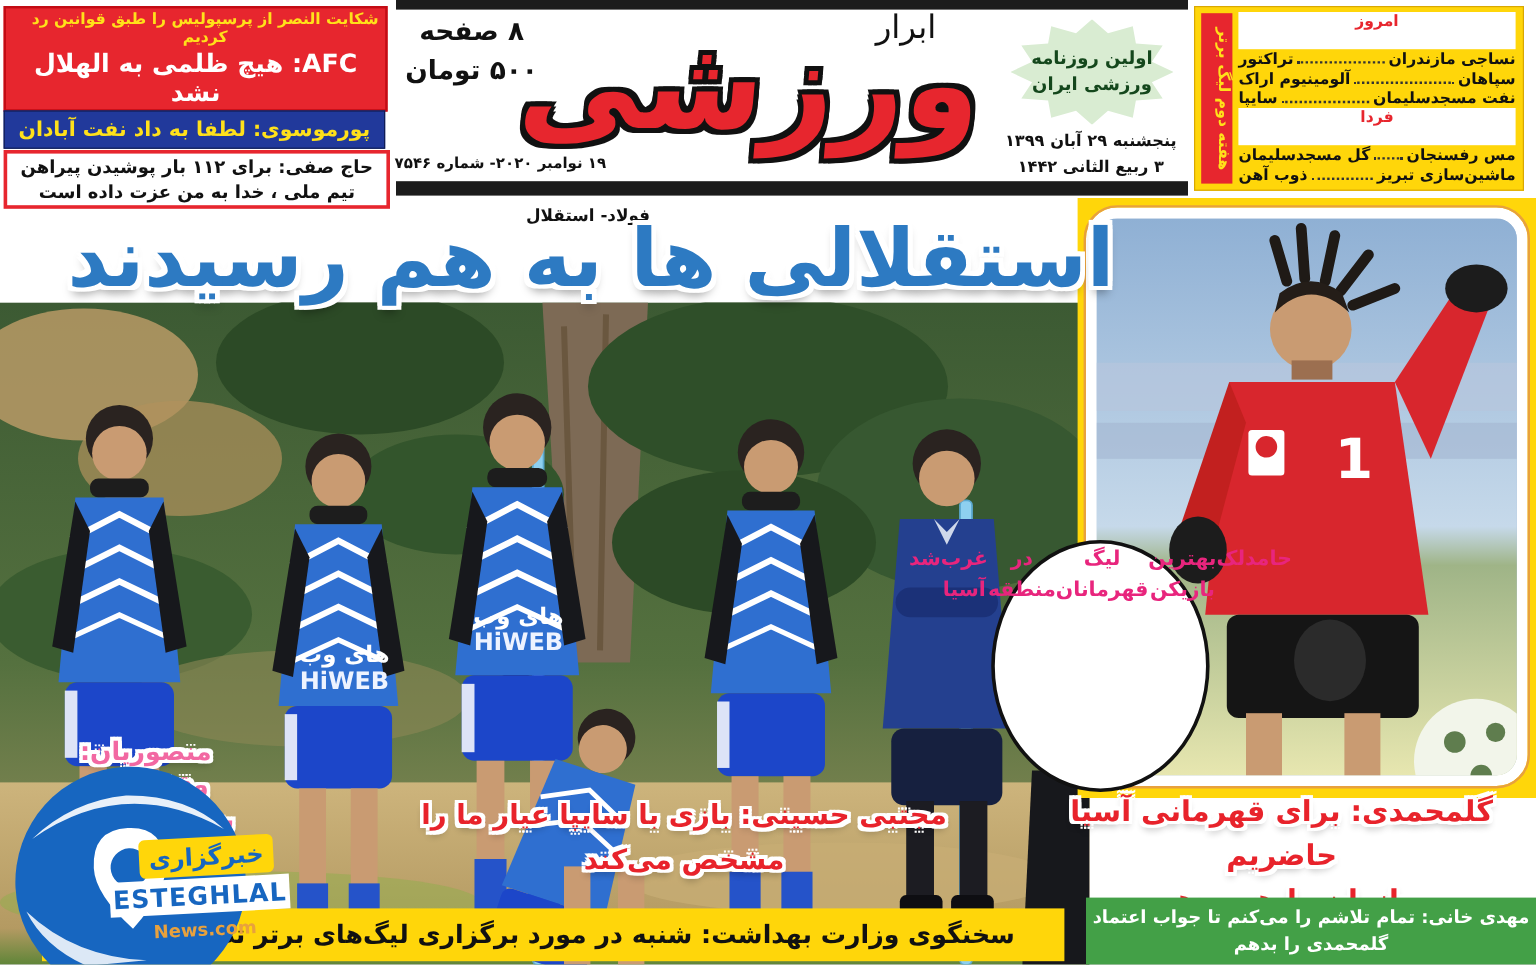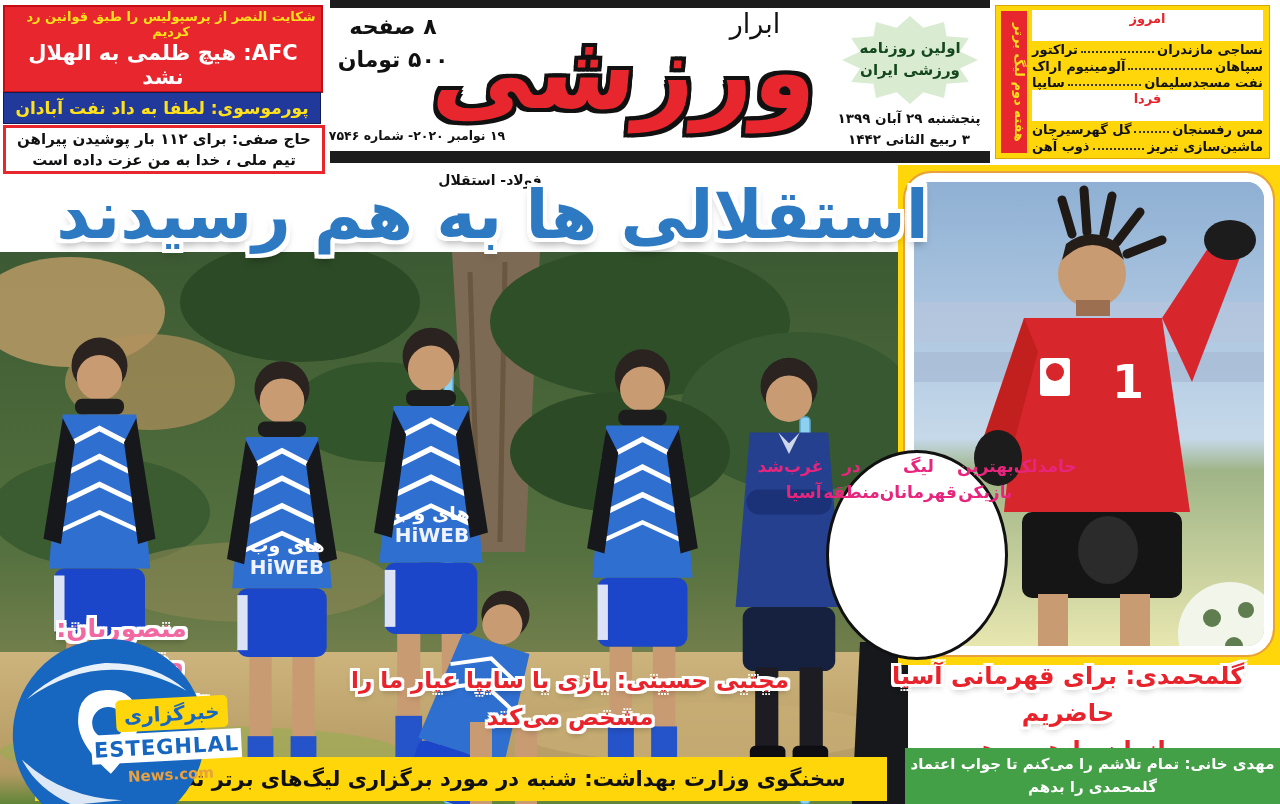--- a/index.html
+++ b/index.html
@@ -63,21 +63,21 @@
           z-index:7;display:flex;flex-direction:row;justify-content:center;text-align:center;
           color:#e8257d;font-weight:bold;font-size:17px;line-height:1.55;}
 
   
   .outline-w{text-shadow:-3px -3px 0 #fff,0 -3px 0 #fff,3px -3px 0 #fff,-3px 0 0 #fff,3px 0 0 #fff,
              -3px 3px 0 #fff,0 3px 0 #fff,3px 3px 0 #fff,0 4px 6px rgba(0,0,0,.3);}
   .story-gol{left:856px;top:658px;width:424px;text-align:center;color:#e8232b;font-weight:bold;font-size:24px;
              line-height:1.55;z-index:8;}
   .story-hos{left:330px;top:662px;width:480px;text-align:center;color:#e8232b;font-weight:bold;font-size:23px;
              line-height:1.6;z-index:8;}
-  .story-man{left:4px;top:612px;width:235px;text-align:center;color:#f268a2;font-weight:bold;font-size:25px;
+  .story-man{left:4px;top:612px;width:235px;text-align:center;color:#f268a2;font-weight:bold;font-size:21px;
              line-height:1.35;z-index:8;}
   .green-box{left:905px;top:748px;width:375px;height:56px;background:#43a047;color:#fff;font-weight:bold;font-size:15px;
              text-align:center;display:flex;flex-direction:column;justify-content:center;line-height:1.55;z-index:9;}
   .strip{left:35px;top:757px;width:852px;height:44px;background:#ffd60a;color:#111;font-weight:bold;font-size:21px;
          text-align:center;line-height:44px;z-index:9;}
 
   
   .wm{left:8px;top:634px;width:236px;height:170px;z-index:10;}
 </style>
 </head>
@@ -133,21 +133,21 @@
       </div>
       <div class="frow">
         <span>نفت مسجدسلیمان</span>
           <span class="dots"></span>
           <span>سایپا</span>
       </div>
       <div class="fx-band">فردا</div>
       <div class="frow">
         <span>مس رفسنجان</span>
           <span class="dots"></span>
-          <span>گل گهرسیرجان</span>
+          <span>گل مسجدسلیمان</span>
       </div>
       <div class="frow">
         <span>ماشین‌سازی تبریز</span>
           <span class="dots"></span>
           <span>ذوب آهن</span>
       </div>
     </div>
   </div>
 
   <div class="abs kicker">فولاد- استقلال</div>

